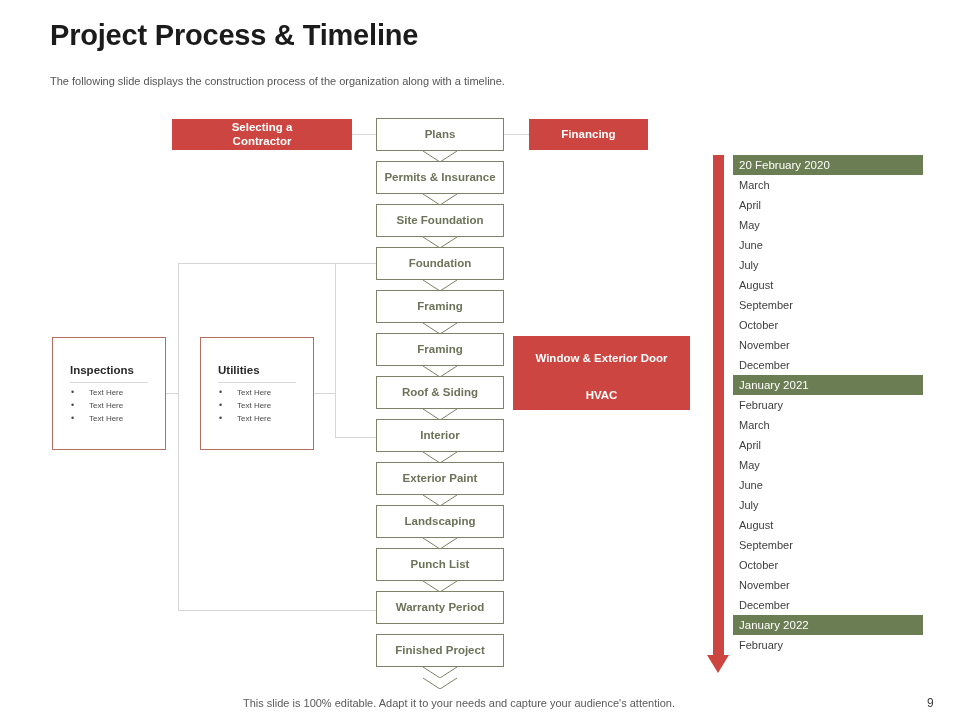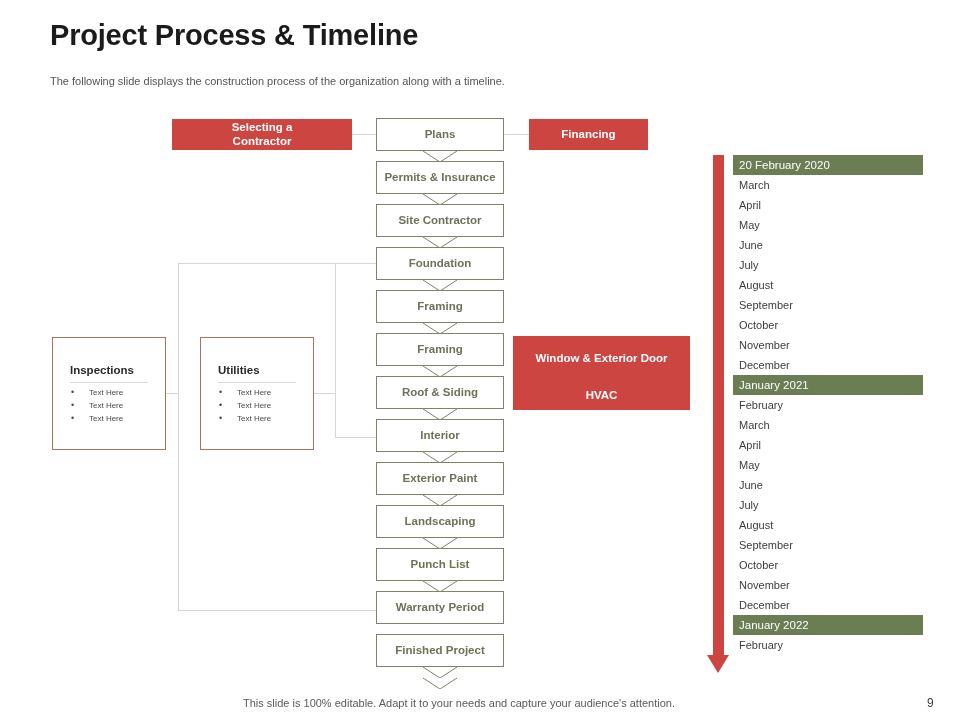--- a/index.html
+++ b/index.html
@@ -155,21 +155,21 @@
         <div class="nlabel">Permits &amp; Insurance</div>
         <div class="notch">
           <svg width="34" height="22" viewBox="0 0 34 22">
             <path d="M0 0 L17 11 L34 0" fill="#ffffff" stroke="#7d8268" stroke-width="1"></path>
             <path d="M0 11 L17 22 L34 11" fill="#ffffff" stroke="#7d8268" stroke-width="1"></path>
           </svg>
         </div>
       </div>
       <div class="node">
         <div class="nbox"></div>
-        <div class="nlabel">Site  Contractor</div>
+        <div class="nlabel">Site  Foundation</div>
         <div class="notch">
           <svg width="34" height="22" viewBox="0 0 34 22">
             <path d="M0 0 L17 11 L34 0" fill="#ffffff" stroke="#7d8268" stroke-width="1"></path>
             <path d="M0 11 L17 22 L34 11" fill="#ffffff" stroke="#7d8268" stroke-width="1"></path>
           </svg>
         </div>
       </div>
       <div class="node">
         <div class="nbox"></div>
         <div class="nlabel">Foundation</div>

